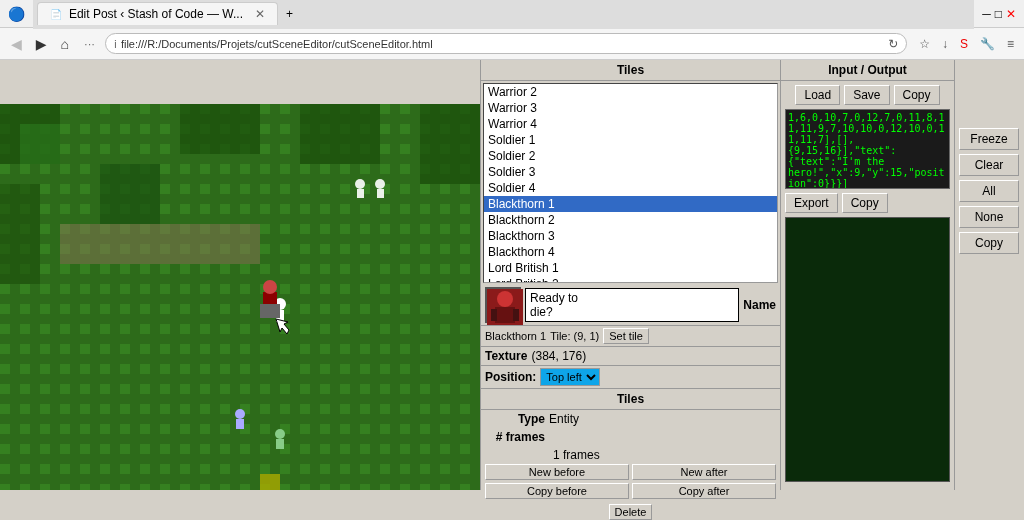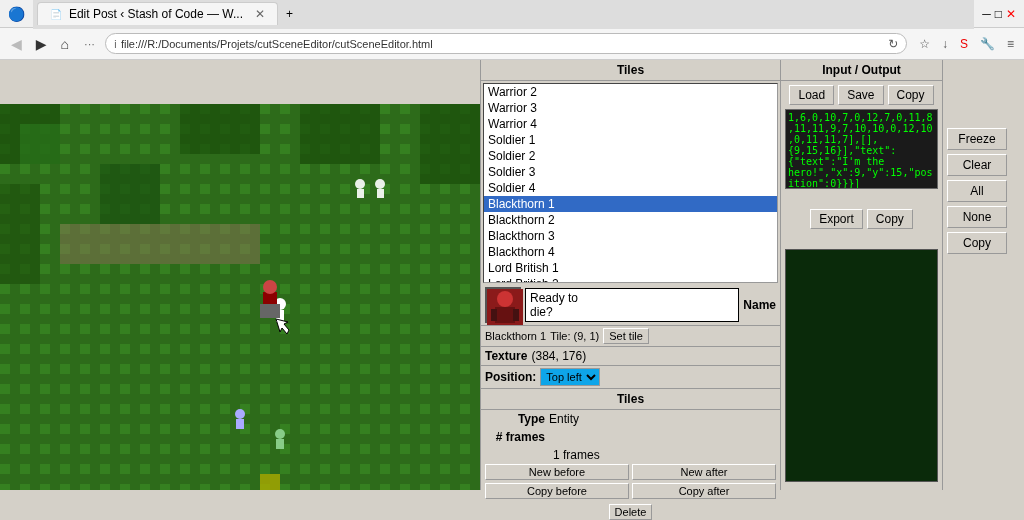--- a/index.html
+++ b/index.html
@@ -191,22 +191,22 @@
       border: 1px solid #666;
       padding: 2px;
       height: 80px;
       overflow-y: auto;
       resize: none;
       width: 100%;
     }
     .io-export-row {
       display: flex;
       gap: 4px;
-      justify-content: center;
-      margin: 20px 0;
+      justify-content: flex-start;
+      margin: 4px 0;
     }
     .io-output-area {
       background: #1a3a1a;
       border: 1px solid #666;
       flex: 1;
       min-height: 40px;
       margin-bottom: 4px;
     }
     .right-btn {
       background: #d4d0c8;
@@ -440,21 +440,21 @@
         <button class="btn">Export</button>
         <button class="btn">Copy</button>
       </div>
 
       <div class="io-output-area" style="background:#0a2a0a;border:1px solid #555;flex:1;margin-bottom:4px;"></div>
 
     </div>
 
   </div>
 
-  <div style="width:82px;display:flex;flex-direction:column;gap:4px;padding:4px;background:#d4d0c8;border-left:1px solid #999;">
+  <div style="width:70px;display:flex;flex-direction:column;gap:4px;padding:4px;background:#d4d0c8;border-left:1px solid #999;">
     <div style="height:60px;"></div>
     <button class="right-btn">Freeze</button>
     <button class="right-btn">Clear</button>
     <button class="right-btn">All</button>
     <button class="right-btn">None</button>
     <button class="right-btn">Copy</button>
   </div>
 
 </div>
 

